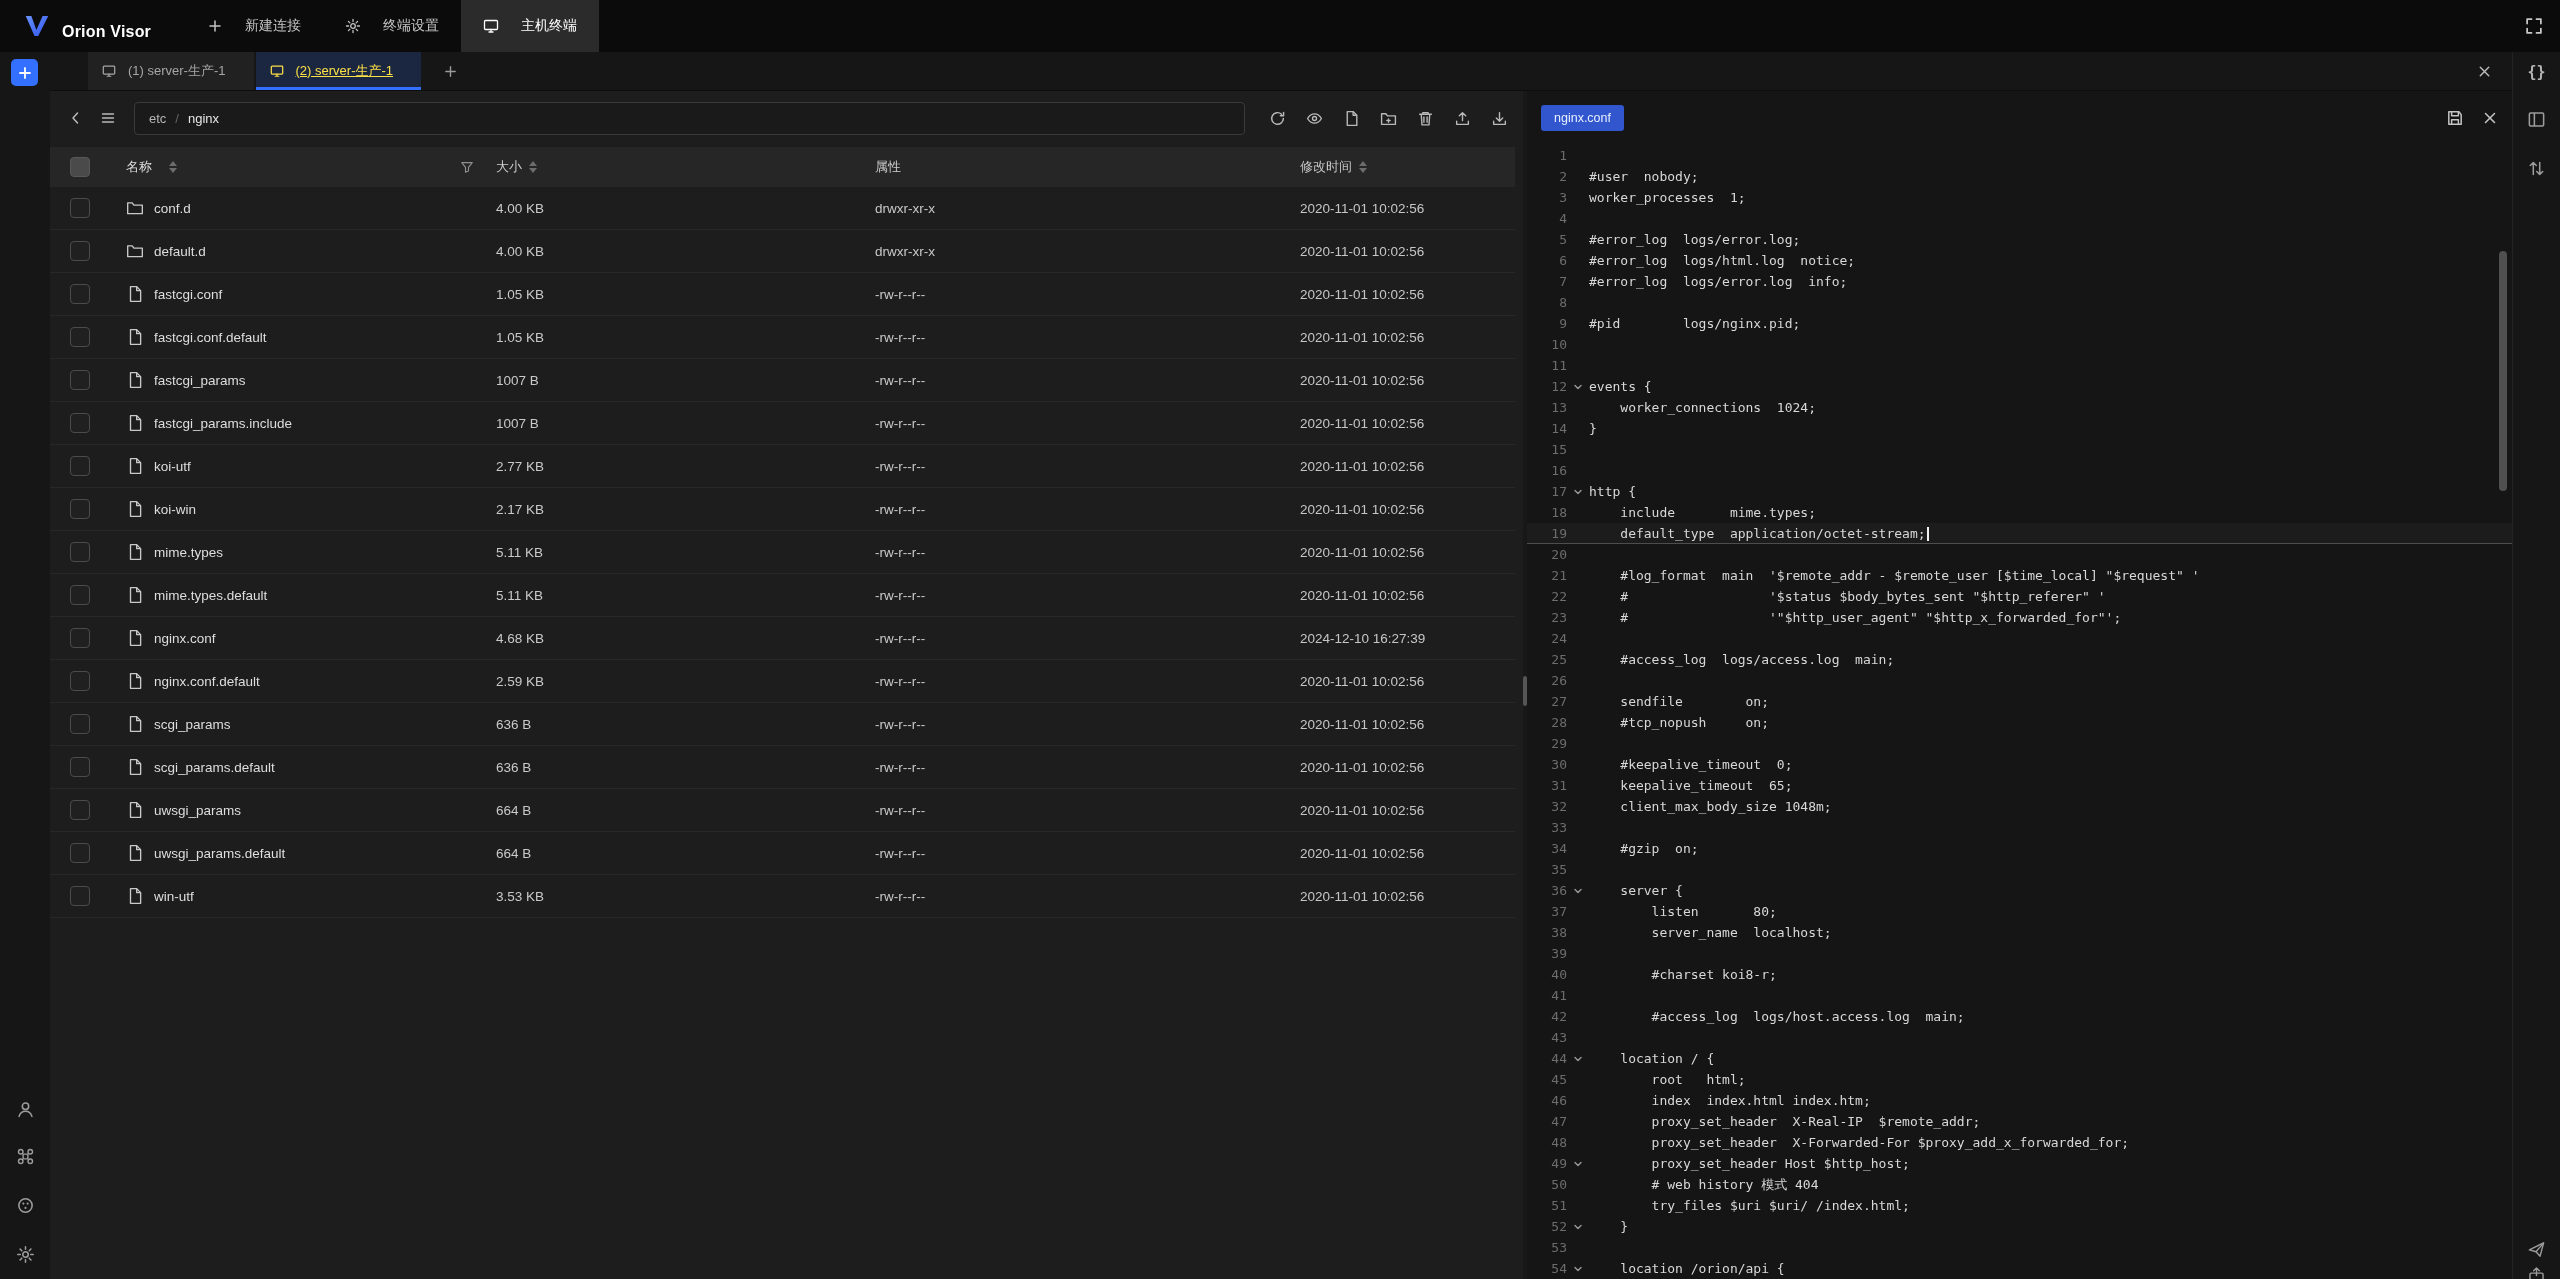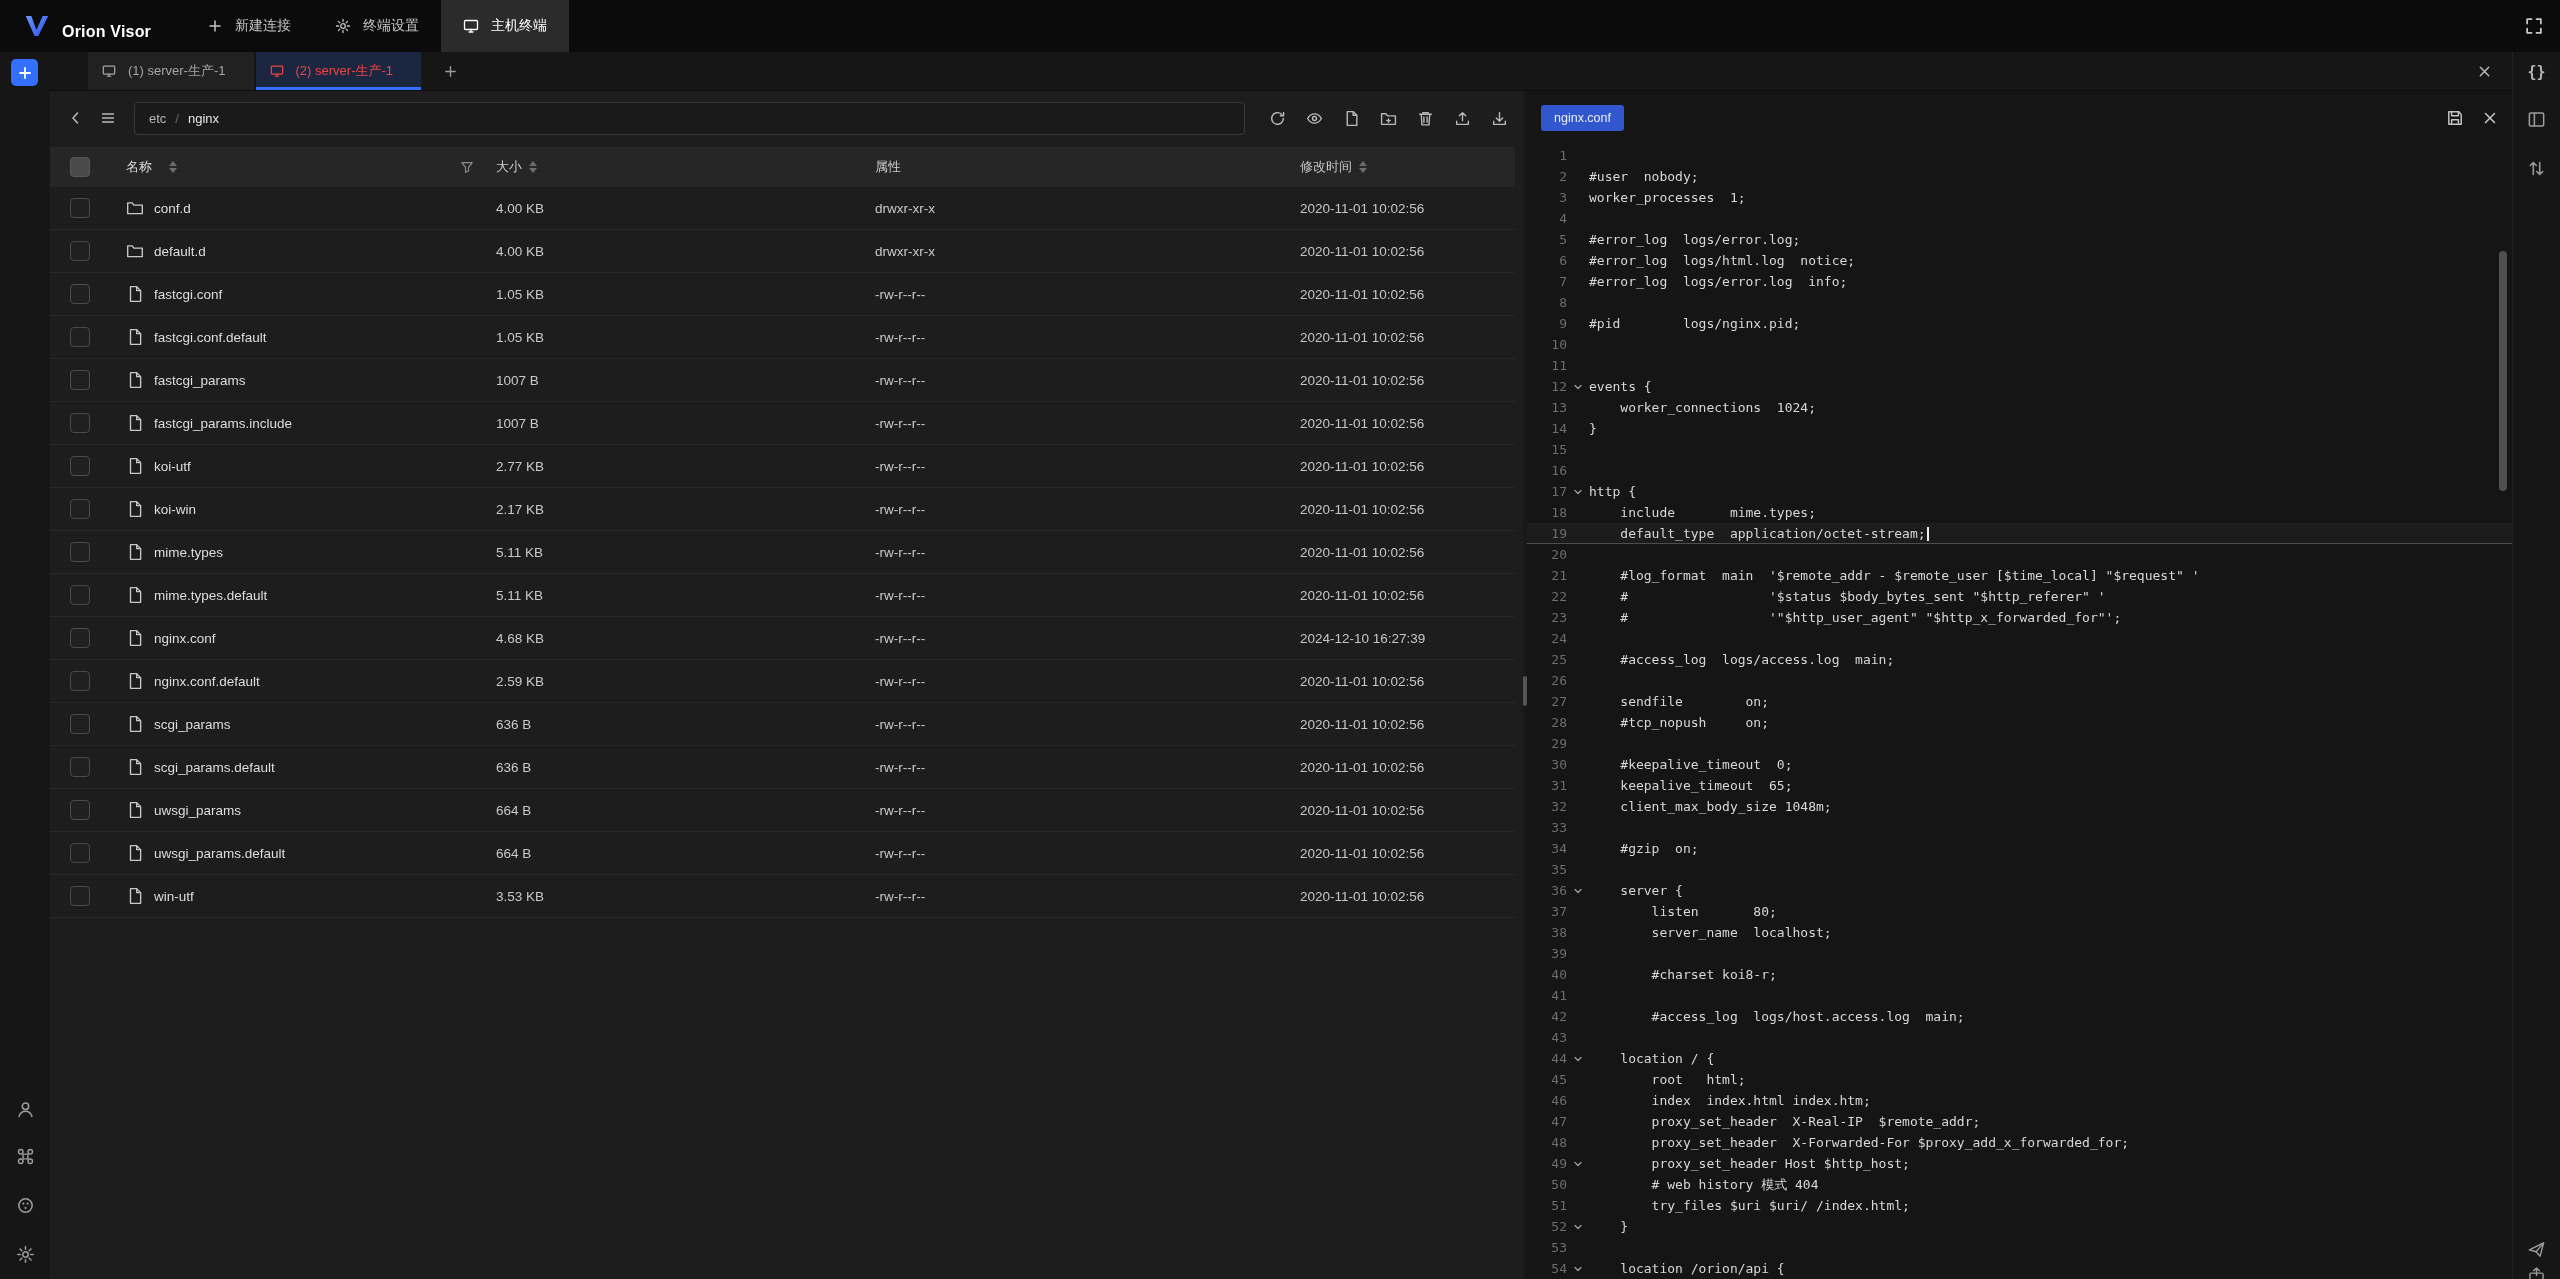--- a/index.html
+++ b/index.html
@@ -8,31 +8,31 @@
   #app { position:relative; width:2560px; height:1279px; }
   svg { display:block; }
   button { background:none; border:none; color:inherit; font:inherit; cursor:pointer; }
 
   
   .topbar { position:absolute; left:0; top:0; width:2560px; height:52px; background:#0b0b0b;
     display:flex; align-items:center; }
   .brand { display:flex; align-items:flex-end; margin-left:22px; }
   .brand-text { font-size:16px; font-weight:700; color:#ffffff; margin-left:10px; letter-spacing:.2px; }
   .topmenu { display:flex; height:100%; margin-left:34px; }
-  .menu-item { display:flex; align-items:center; gap:12px; padding:0 22px; font-size:14px; color:#c4c4c4; cursor:pointer; }
+  .menu-item { display:flex; align-items:center; gap:22px; padding:0 22px; font-size:14px; color:#c4c4c4; cursor:pointer; }
   .menu-item.active { background:#2b2b2b; color:#ffffff; }
   .topbar-right { margin-left:auto; margin-right:16px; color:#c8c8c8; }
 
   
   .tabbar { position:absolute; left:50px; top:52px; width:2462px; height:39px; background:#161616;
     border-bottom:1px solid #0d0d0d; display:flex; align-items:stretch; }
   .tabs { display:flex; margin-left:38px; }
   .term-tab { display:flex; align-items:center; gap:12px; padding:0 28px 0 14px; margin-right:2px;
     background:#212121; color:#a6a6a6; font-size:13px; position:relative; cursor:pointer; white-space:nowrap; }
-  .term-tab.active { background:#1b2740; color:#ef4444; }
+  .term-tab.active { background:#1b2740; color:#fde047;text-decoration:underline; }
   .term-tab.active::after { content:""; position:absolute; left:0; right:0; bottom:0; height:3px; background:#3370ff; }
   .add-tab { margin-left:14px; align-self:center; color:#9a9a9a; width:26px; height:26px;
     display:flex; align-items:center; justify-content:center; }
   .tabbar-close { position:absolute; right:16px; top:50%; transform:translateY(-50%); color:#bdbdbd;
     width:24px; height:24px; display:flex; align-items:center; justify-content:center; }
 
   
   .left-rail { position:absolute; left:0; top:52px; width:50px; bottom:0; background:#161616; }
   .new-conn { position:absolute; left:11px; top:7px; width:27px; height:27px; background:#3370ff;
     border-radius:5px; color:#fff; display:flex; align-items:center; justify-content:center; }

